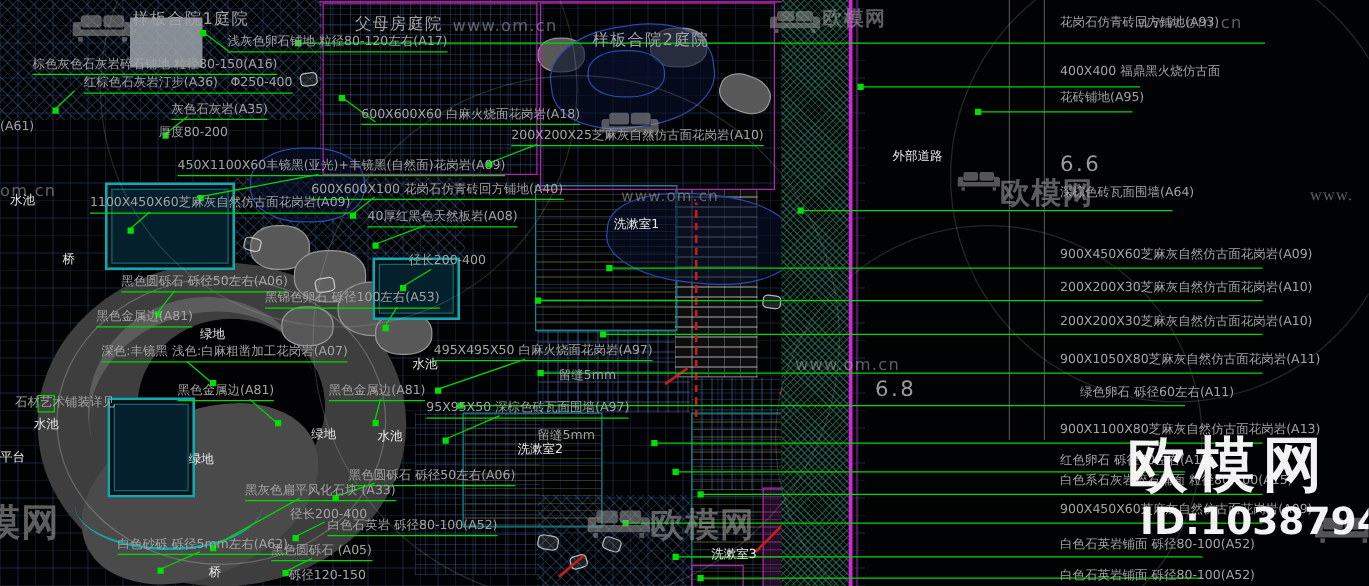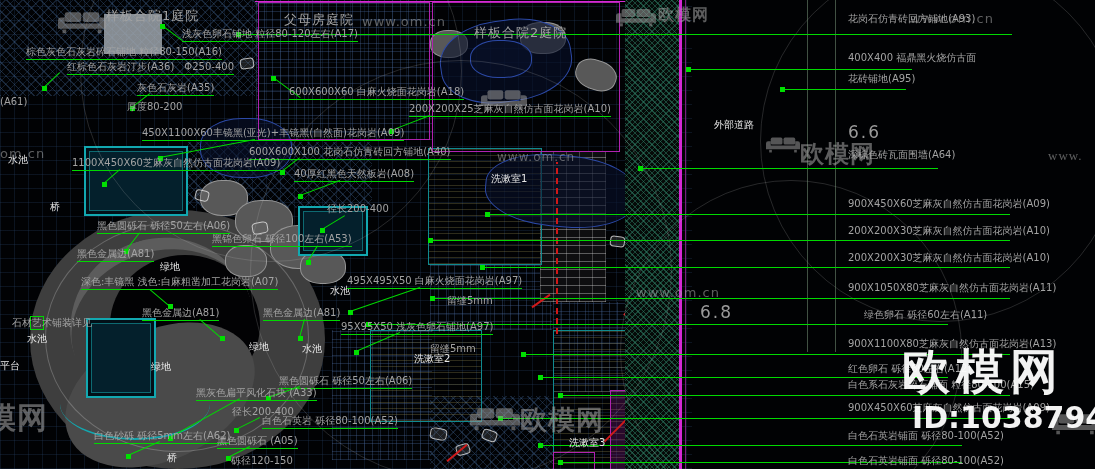--- a/index.html
+++ b/index.html
@@ -226,21 +226,21 @@
       <div class="lbl" style="left: 327px; top: 203px;">径长200-400</div>
       <div class="lbl u" style="left: 97px; top: 220px;">黑色圆砾石 砾径50左右(A06)</div>
       <div class="lbl u" style="left: 212px; top: 233px;">黑锦色卵石 砾径100左右(A53)</div>
       <div class="lbl u" style="left: 77px; top: 248px;">黑色金属边(A81)</div>
       <div class="lbl u" style="left: 81px; top: 276px;">深色:丰镜黑 浅色:白麻粗凿加工花岗岩(A07)</div>
       <div class="lbl" style="left: 12px; top: 289px; margin-top: 28px;">石材艺术铺装详见</div>
       <div class="lbl u" style="left: 142px; top: 307px;">黑色金属边(A81)</div>
       <div class="lbl u" style="left: 263px; top: 307px;">黑色金属边(A81)</div>
       <div class="lbl u" style="left: 347px; top: 275px;">495X495X50 白麻火烧面花岗岩(A97)</div>
       <div class="lbl" style="left: 447px; top: 295px;">留缝5mm</div>
-      <div class="lbl u" style="left: 341px; top: 321px;">95X95X50 浅灰色卵石铺地(A97)</div>
+      <div class="lbl u" style="left: 341px; top: 321px;">95X95X50 深棕色砖瓦面围墙(A97)</div>
       <div class="lbl" style="left: 430px; top: 343px;">留缝5mm</div>
       <div class="lbl u" style="left: 279px; top: 375px;">黑色圆砾石 砾径50左右(A06)</div>
       <div class="lbl u" style="left: 196px; top: 387px;">黑灰色扁平风化石块 (A33)</div>
       <div class="lbl" style="left: 232px; top: 406px;">径长200-400</div>
       <div class="lbl u" style="left: 262px; top: 415px;">白色石英岩 砾径80-100(A52)</div>
       <div class="lbl u" style="left: 94px; top: 430px;">白色砂砾 砾径5mm左右(A62)</div>
       <div class="lbl u" style="left: 217px; top: 435px;">黑色圆砾石 (A05)</div>
       <div class="lbl" style="left: 231px; top: 455px;">砾径120-150</div>
       <div class="area" style="left: 8px; top: 153px;">水池</div>
       <div class="area" style="left: 50px; top: 200px;">桥</div>

